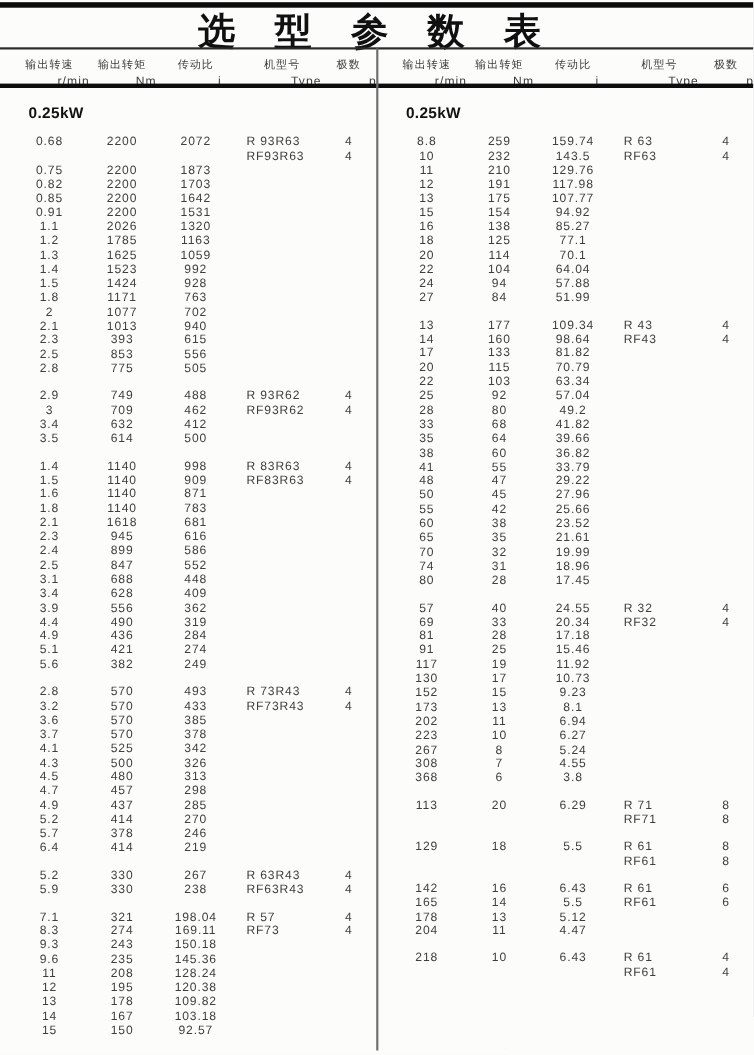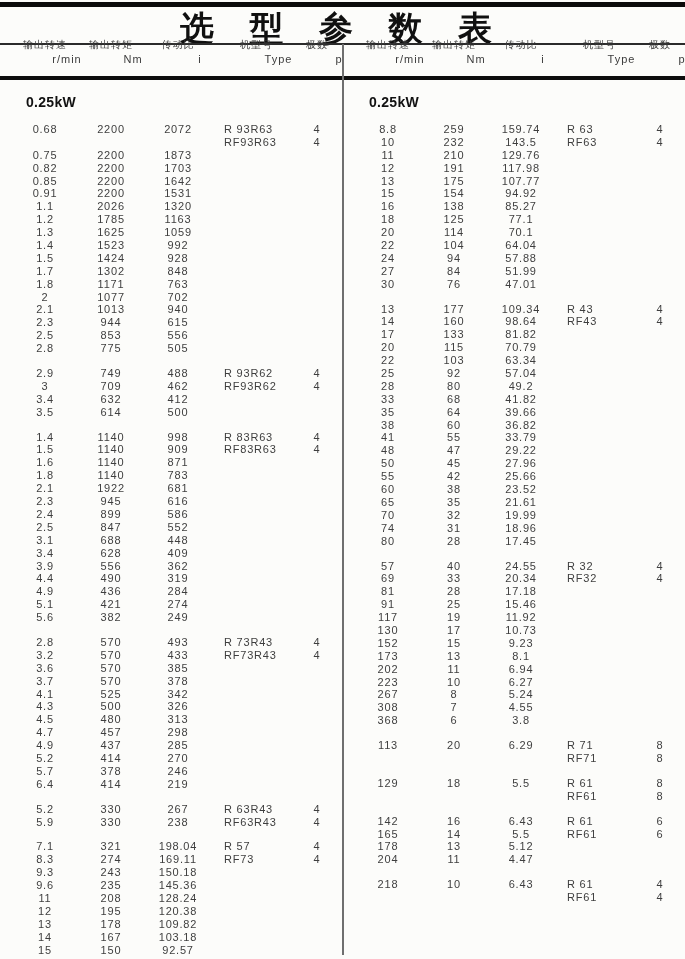--- a/index.html
+++ b/index.html
@@ -13,21 +13,21 @@
     position:absolute; top:6px; left:0; width:685px; text-align:center;
     font-size:34px; font-weight:bold; color:#101010; letter-spacing:13px;
     white-space:nowrap;
   }
   .thin-rule  { position:absolute; top:43px; left:0; width:685px; height:2px; background:#2b2b2b; }
   .thick-rule { position:absolute; top:76px; left:0; width:685px; height:4px; background:#0d0d0d; }
   .col-divider { position:absolute; left:342px; top:44px; width:2px; height:911px; background:#6f6f6f; }
 
   .grid5 { display:grid; grid-template-columns:70px 62px 72px 85px 36px; padding-left:10px; }
 
-  .head-half { position:absolute; top:37px; width:342px; }
+  .head-half { position:absolute; top:52px; width:342px; }
   .head-half.l { left:0; }
   .head-half.r { left:343px; }
   .head-cn   { height:15px; line-height:15px; font-size:10px; color:#3c3c3c; }
   .head-unit { height:14px; line-height:14px; font-size:11px; color:#3c3c3c;padding-left:32px; }
   .hc { text-align:center; letter-spacing:1px; }
 
   .half { position:absolute; top:80px; width:342px; }
   .half.l { left:0; }
   .half.r { left:343px; }
   .power {
@@ -163,27 +163,20 @@
             <div class="cell num"></div>
           </div>
           <div class="row grid5">
             <div class="cell num">1.5</div>
             <div class="cell num">1424</div>
             <div class="cell num">928</div>
             <div class="cell type"></div>
             <div class="cell num"></div>
           </div>
           <div class="row grid5">
-            <div class="cell num">1.7</div>
-            <div class="cell num">1302</div>
-            <div class="cell num">848</div>
-            <div class="cell type"></div>
-            <div class="cell num"></div>
-          </div>
-          <div class="row grid5">
             <div class="cell num">1.8</div>
             <div class="cell num">1171</div>
             <div class="cell num">763</div>
             <div class="cell type"></div>
             <div class="cell num"></div>
           </div>
           <div class="row grid5">
             <div class="cell num">2</div>
             <div class="cell num">1077</div>
             <div class="cell num">702</div>
@@ -192,21 +185,21 @@
           </div>
           <div class="row grid5">
             <div class="cell num">2.1</div>
             <div class="cell num">1013</div>
             <div class="cell num">940</div>
             <div class="cell type"></div>
             <div class="cell num"></div>
           </div>
           <div class="row grid5">
             <div class="cell num">2.3</div>
-            <div class="cell num">944</div>
+            <div class="cell num">393</div>
             <div class="cell num">615</div>
             <div class="cell type"></div>
             <div class="cell num"></div>
           </div>
           <div class="row grid5">
             <div class="cell num">2.5</div>
             <div class="cell num">853</div>
             <div class="cell num">556</div>
             <div class="cell type"></div>
             <div class="cell num"></div>
@@ -273,21 +266,21 @@
           </div>
           <div class="row grid5">
             <div class="cell num">1.8</div>
             <div class="cell num">1140</div>
             <div class="cell num">783</div>
             <div class="cell type"></div>
             <div class="cell num"></div>
           </div>
           <div class="row grid5">
             <div class="cell num">2.1</div>
-            <div class="cell num">1922</div>
+            <div class="cell num">1618</div>
             <div class="cell num">681</div>
             <div class="cell type"></div>
             <div class="cell num"></div>
           </div>
           <div class="row grid5">
             <div class="cell num">2.3</div>
             <div class="cell num">945</div>
             <div class="cell num">616</div>
             <div class="cell type"></div>
             <div class="cell num"></div>
@@ -604,27 +597,20 @@
             <div class="cell num">24</div>
             <div class="cell num">94</div>
             <div class="cell num">57.88</div>
             <div class="cell type"></div>
             <div class="cell num"></div>
           </div>
           <div class="row grid5">
             <div class="cell num">27</div>
             <div class="cell num">84</div>
             <div class="cell num">51.99</div>
-            <div class="cell type"></div>
-            <div class="cell num"></div>
-          </div>
-          <div class="row grid5">
-            <div class="cell num">30</div>
-            <div class="cell num">76</div>
-            <div class="cell num">47.01</div>
             <div class="cell type"></div>
             <div class="cell num"></div>
           </div>
         </div>
         <div class="block">
           <div class="row grid5">
             <div class="cell num">13</div>
             <div class="cell num">177</div>
             <div class="cell num">109.34</div>
             <div class="cell type">R 43</div>

